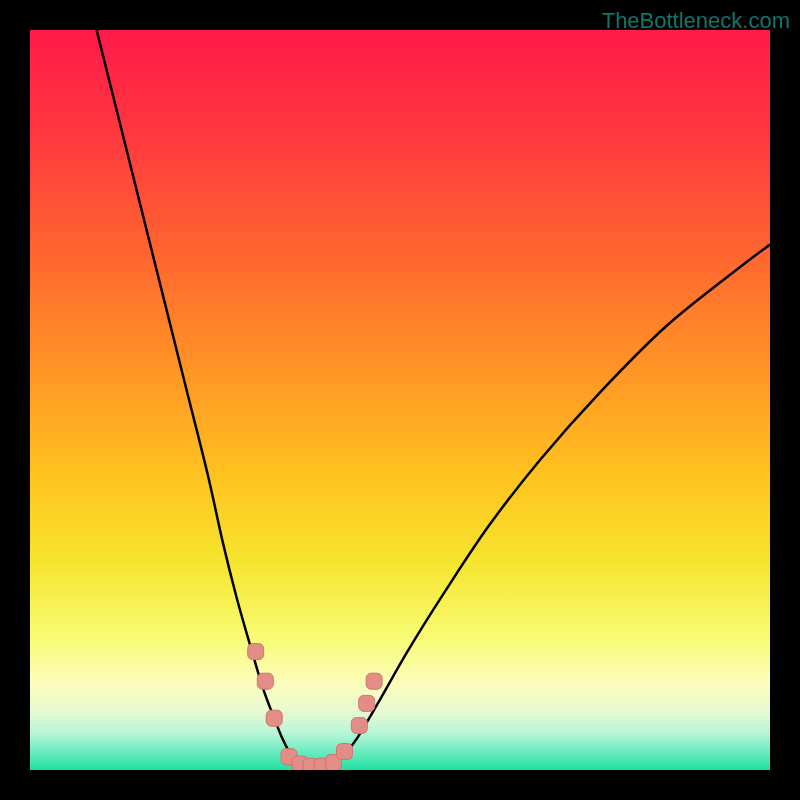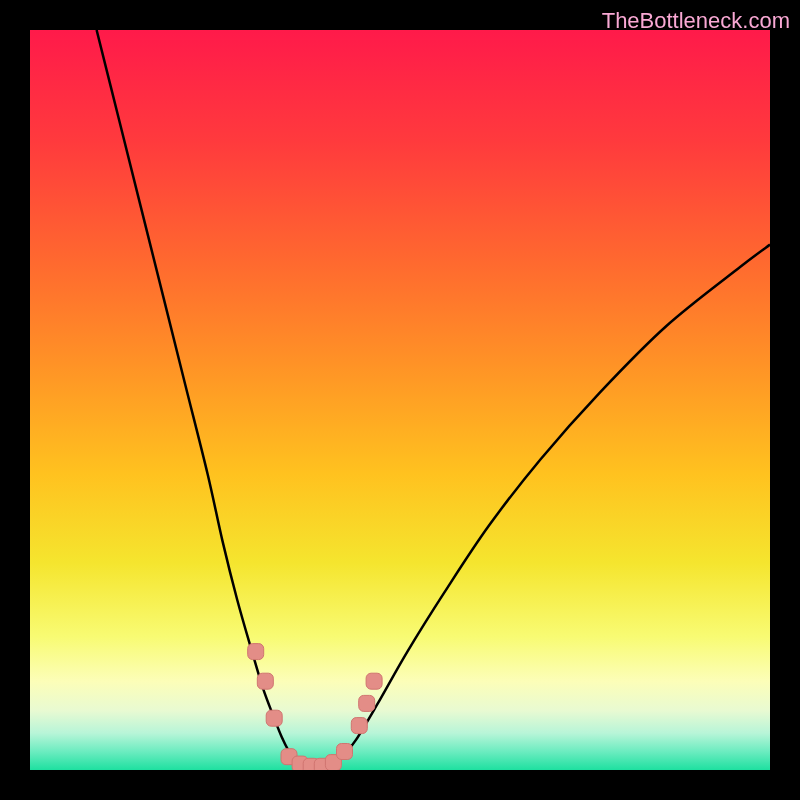--- a/index.html
+++ b/index.html
@@ -13,21 +13,21 @@
       background: #000;
       position: relative;
       overflow: hidden;
     }
     .watermark {
       position: absolute;
       top: 8px;
       right: 10px;
       font-family: Arial, sans-serif;
       font-size: 22px;
-      color: #f9a8d4;
+      color: #0f766e;
       font-weight: 500;
       z-index: 10;
     }
     .chart-area {
       position: absolute;
       top: 30px;
       left: 30px;
       width: 740px;
       height: 740px;
       overflow: hidden;

